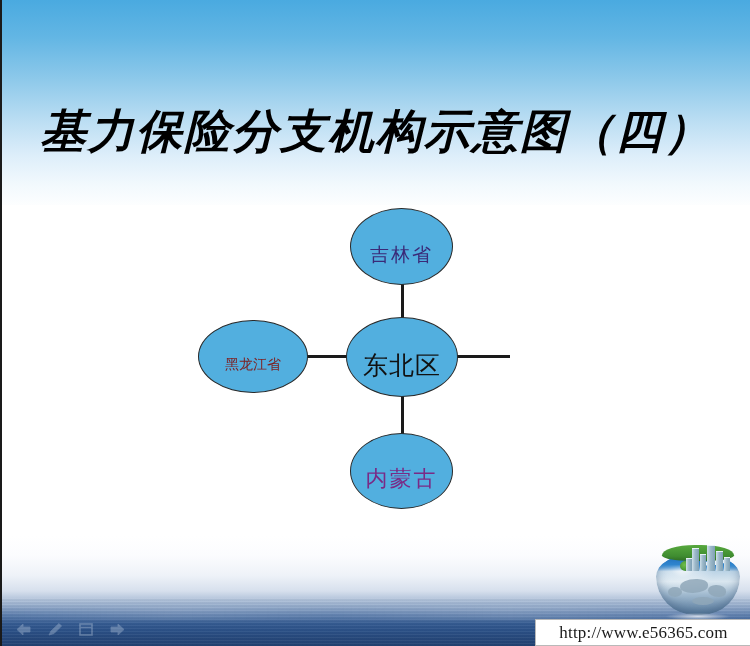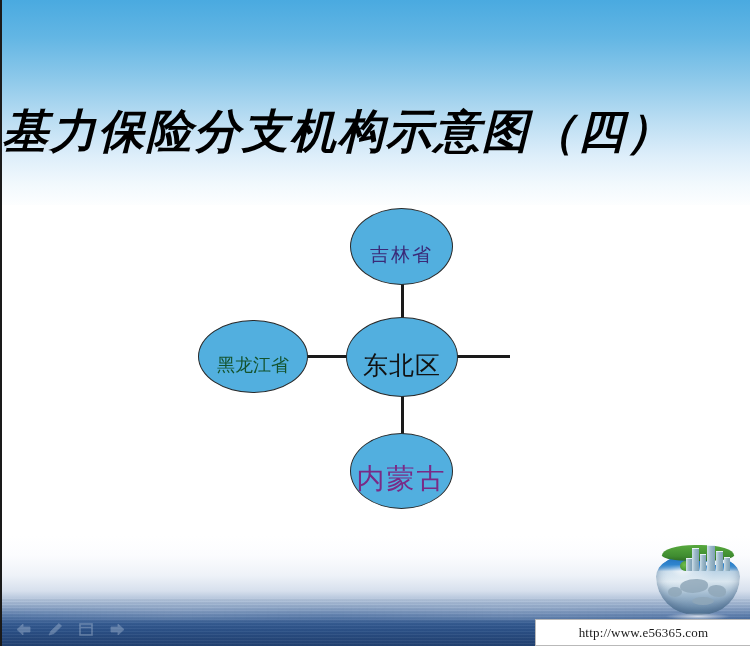--- a/index.html
+++ b/index.html
@@ -83,20 +83,21 @@
       rgba(255,255,255,0.02) 100%);
     filter: blur(1px);
   }
 
   
   .title {
     position: absolute;
     left: 0;
     top: 104px;
     width: 100%;
+    text-align: center;
     font-family: "Liberation Serif", "DejaVu Serif", serif;
     font-size: 46px;
     font-weight: bold;
     font-style: italic;
     letter-spacing: 2px;
     color: #000000;
     white-space: nowrap;
     line-height: 1.2;
   }
 
@@ -135,24 +136,24 @@
     margin-top: 16px;
   }
 
   #node-center { left: 344px; top: 317px; width: 112px; height: 80px; text-align: center; }
   #node-center .label { color: #111111; font-size: 25px; letter-spacing: 1px; }
 
   #node-top { left: 348px; top: 208px; width: 103px; height: 77px; }
   #node-top .label { color: #3a2a78; font-size: 19px; }
 
   #node-bottom { left: 348px; top: 433px; width: 103px; height: 76px; }
-  #node-bottom .label { color: #7a2a86; font-size: 28px; }
+  #node-bottom .label { color: #7a2a86; font-size: 22px; }
 
   #node-left { left: 196px; top: 320px; width: 110px; height: 73px; }
-  #node-left .label { color: #14532d; font-size: 18px; letter-spacing: 0px; }
+  #node-left .label { color: #7f1d1d; font-size: 14px; letter-spacing: 0px; }
 
   #node-right { left: 500px; top: 320px; width: 98px; height: 73px; }
   #node-right .label { color: #d22630; font-size: 19px; }
 
   
   .logo {
     position: absolute;
     left: 648px;
     top: 527px;
     width: 96px;
@@ -254,21 +255,21 @@
     height: 27px;
     background: #ffffff;
     border: 1px solid #b9b9b9;
     box-sizing: border-box;
     display: flex;
     align-items: center;
     justify-content: center;
   }
   .urlbar .urltext {
     font-family: "Liberation Serif", "DejaVu Serif", serif;
-    font-size: 13px;
+    font-size: 17px;
     color: #1a1a1a;
     letter-spacing: 0.2px;
     white-space: nowrap;
   }
 
   
   .navbar-icons {
     position: absolute;
     left: 13px;
     bottom: 9px;

